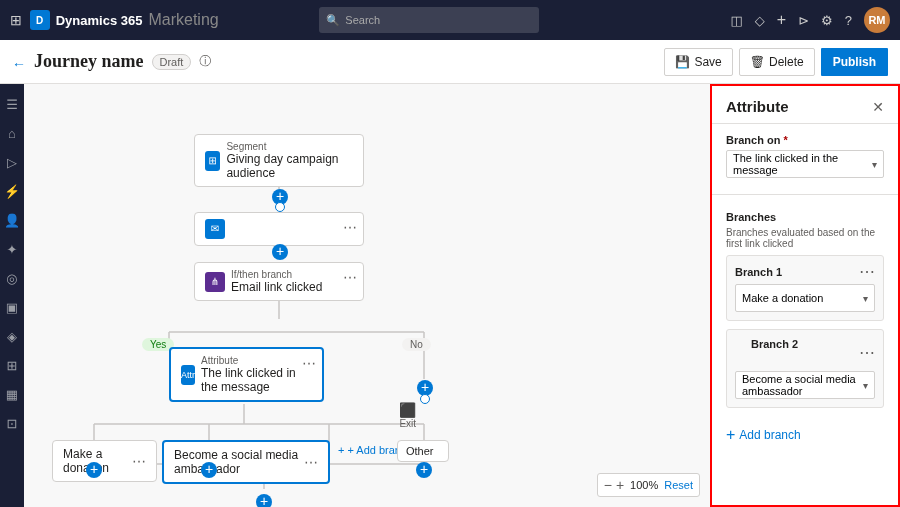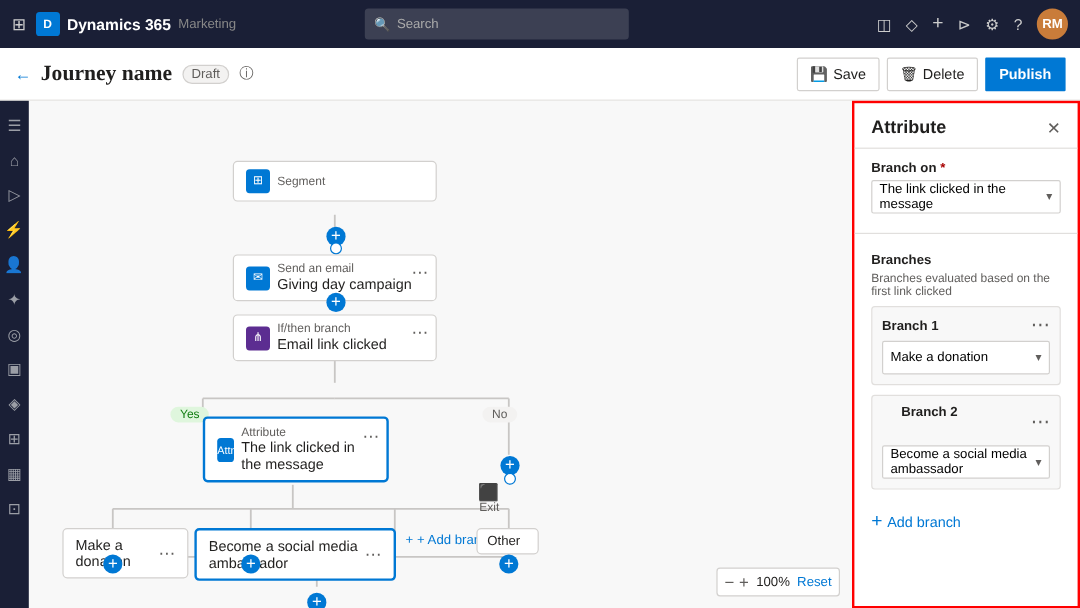--- a/index.html
+++ b/index.html
@@ -237,21 +237,21 @@
     }
   </style>
 </head>
 <body>
 
 <div class="top-nav">
   <span class="nav-grid-icon">⊞</span>
   <div class="nav-brand">
     <div class="nav-brand-dot">D</div>
     <span>Dynamics 365</span>
-    <span style="color:#888;font-weight:300;font-size:11px">Marketing</span>
+    <span style="color:#888;font-weight:300;font-size:16px">Marketing</span>
   </div>
   <div class="nav-search">
     <span style="font-size:11px;color:#aaa">🔍</span>
     <span style="color:#aaa;font-size:11px">Search</span>
   </div>
   <div class="nav-right">
     <span style="font-size:13px;cursor:pointer;">◫</span>
     <span style="font-size:13px;cursor:pointer;">◇</span>
     <span style="font-size:16px;cursor:pointer;">+</span>
     <span style="font-size:13px;cursor:pointer;">⊳</span>
@@ -323,35 +323,32 @@
       <line x1="240" y1="380" x2="240" y2="405" stroke="#c8c6c4" stroke-width="1.5"></line>
 
       <line x1="240" y1="435" x2="240" y2="455" stroke="#c8c6c4" stroke-width="1.5"></line>
     </svg>
 
     <div class="node" style="left:170px;top:50px;width:170px;">
       <div class="node-header">
         <div class="node-icon">⊞</div>
         <div>
           <div class="node-label">Segment</div>
+          <div class="node-title">Giving day campaign audience</div>
         </div>
       </div>
     </div>
 
     <div class="connector-plus" style="left:248px;top:105px;">+</div>
 
     <div class="connector-circle" style="left:251px;top:118px;"></div>
 
     <div class="node" style="left:170px;top:128px;width:170px;">
       <div class="node-header">
         <div class="node-icon" style="background:#0078d4;">✉</div>
-        <div>
-          <div class="node-label">Send an email</div>
-          <div class="node-title">Giving day campaign</div>
-        </div>
       </div>
       <span class="node-menu">⋯</span>
     </div>
 
     <div class="connector-plus" style="left:248px;top:160px;">+</div>
 
     <div class="node" style="left:170px;top:178px;width:170px;">
       <div class="node-header">
         <div class="node-icon" style="background:#5c2d91;">⋔</div>
         <div>

